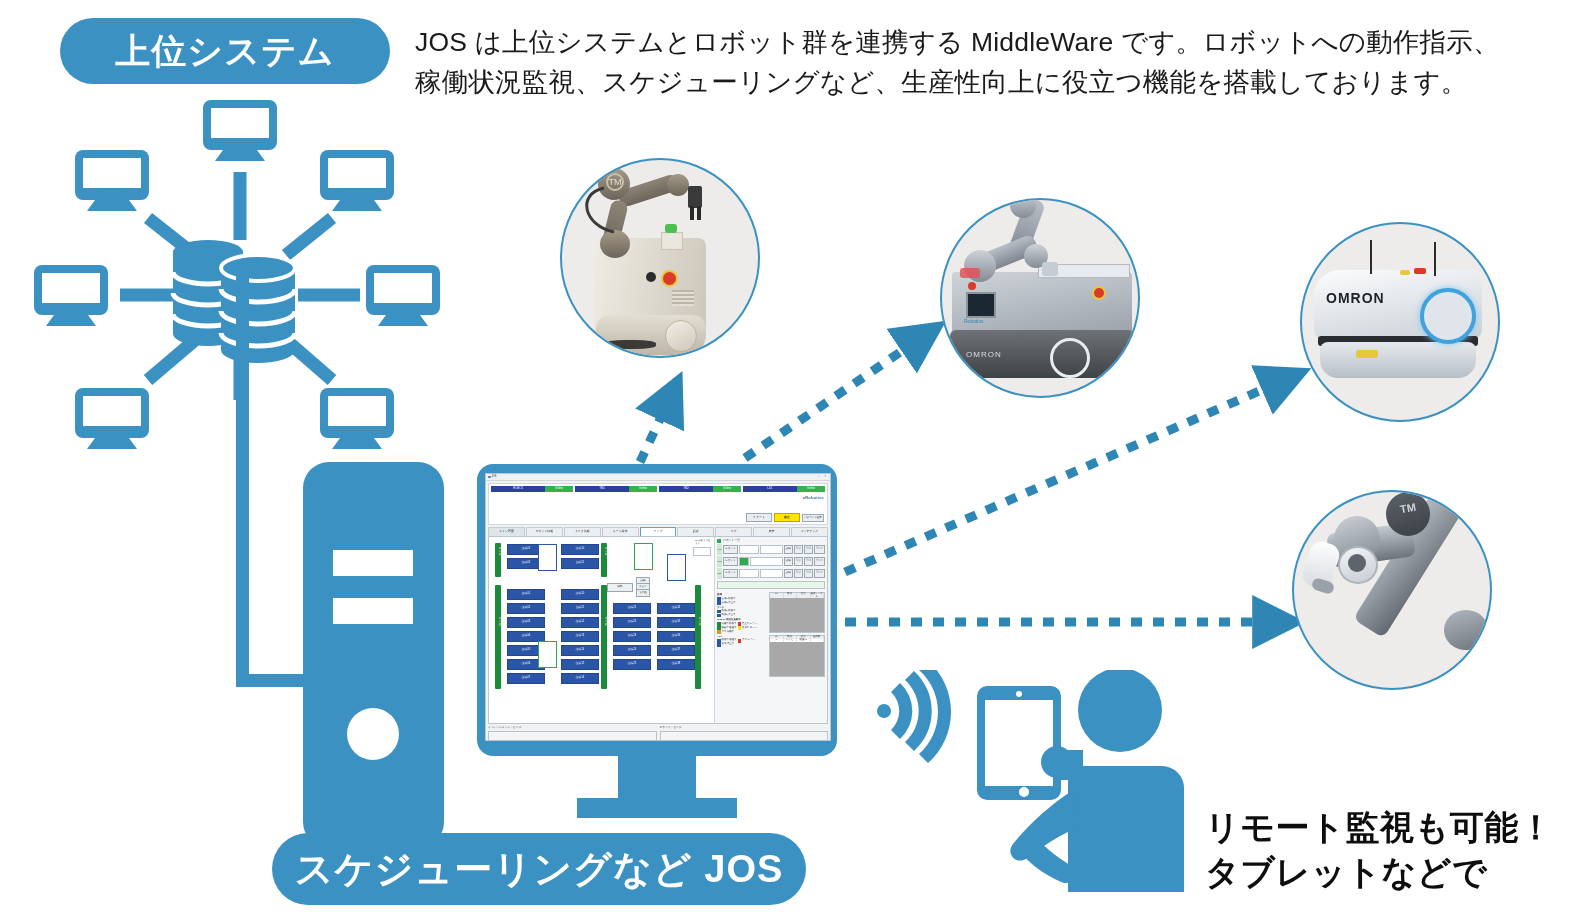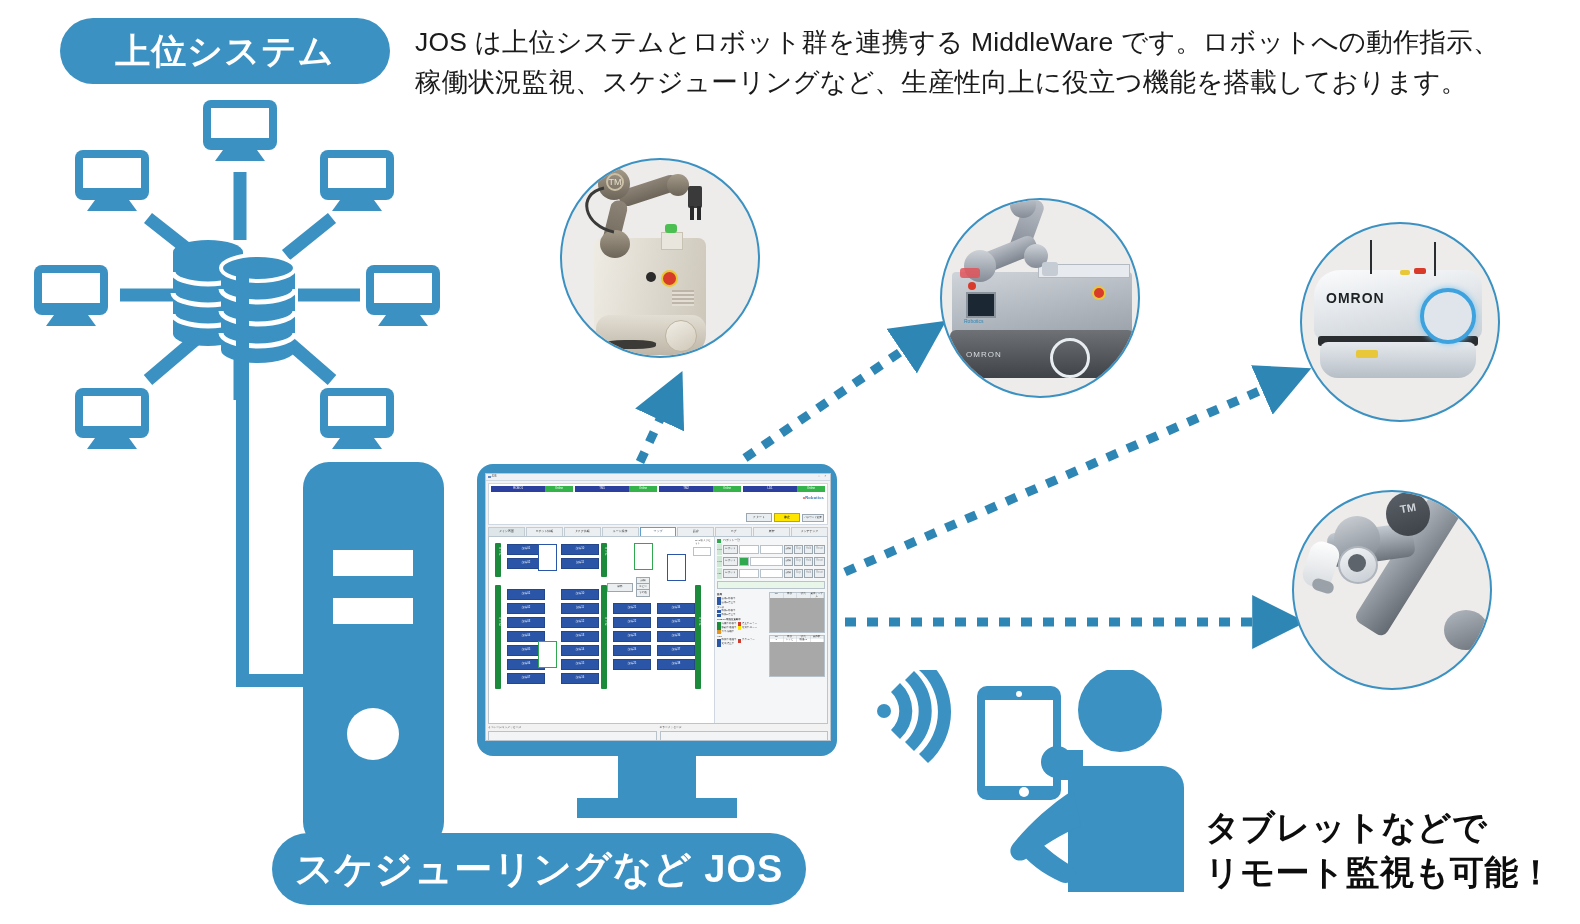--- a/index.html
+++ b/index.html
@@ -662,17 +662,17 @@
       <circle cx="192" cy="92" r="16"></circle>
       <path d="M190 80 h28 v30 h-28 z"></path>
     </g>
   </svg>
 
   <div class="pill" id="pill-bottom">
     <span>スケジューリングなど JOS</span>
   </div>
 
   <div id="remote-caption">
+    <div>リモート監視も可能！</div>
     <div>タブレットなどで</div>
-    <div>リモート監視も可能！</div>
   </div>
 
 </div>
 
 </body></html>

